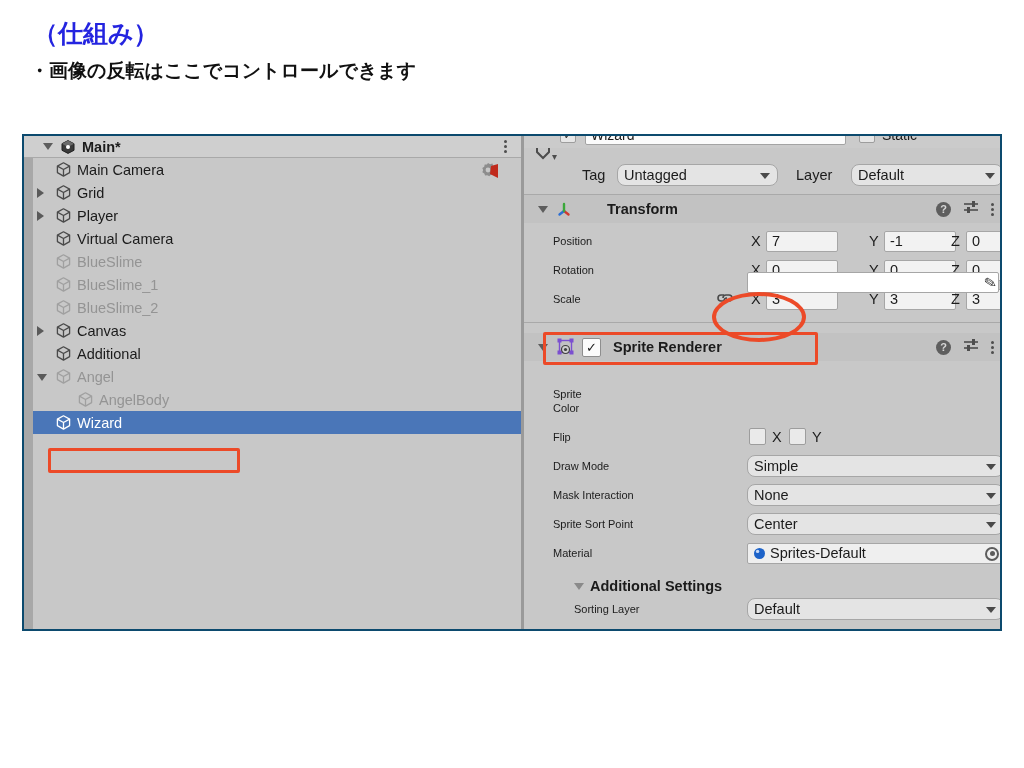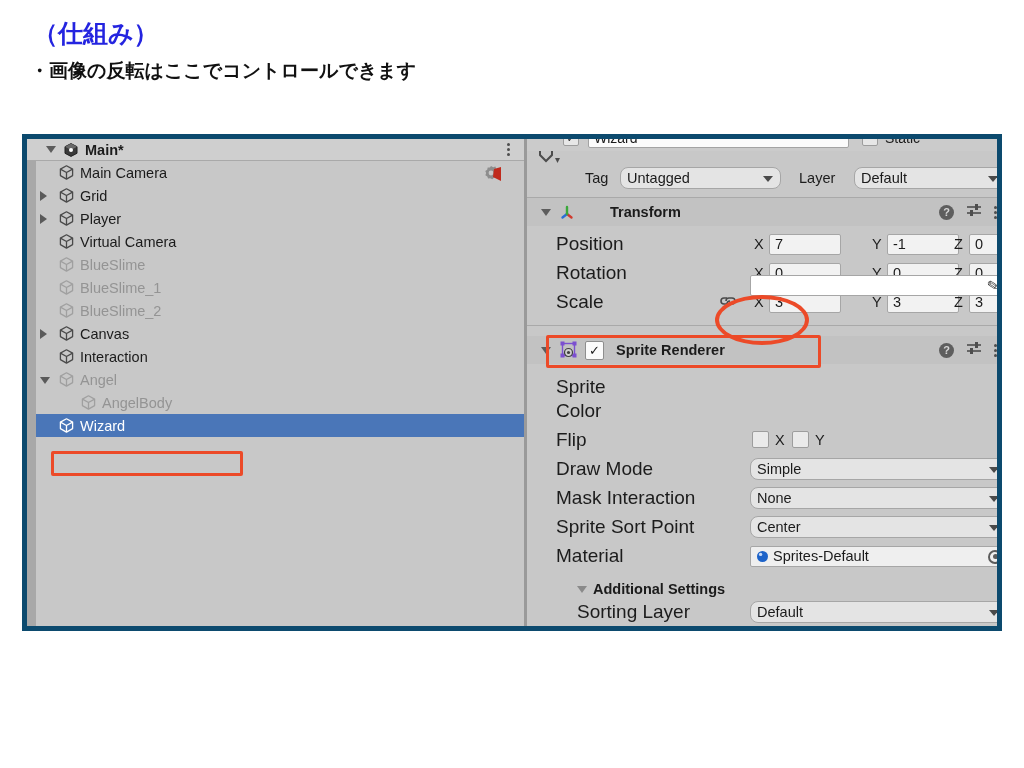--- a/index.html
+++ b/index.html
@@ -20,21 +20,21 @@
   #slide-bullet {
     position: absolute; left: 30px; top: 58px;
     font-size: 19px; font-weight: bold; color: #111111;
     white-space: nowrap;
   }
 
   
   #unity-shot {
     position: absolute; left: 22px; top: 134px;
     width: 980px; height: 497px;
-    border: 5px solid #0c4a6e;
+    border: 2px solid #0c4a6e;
     overflow: hidden;
     background: #0369a1;
   }
 
   
   #hierarchy {
     position: absolute; left: 0; top: 0;
     width: 497px; height: 495px;
     background: #c8c8c8;
   }
@@ -171,21 +171,21 @@
   }
   .icon-kebab { display: flex; flex-direction: column; gap: 2px; align-items: center; }
   .icon-kebab i { width: 3px; height: 3px; border-radius: 50%; background: #4e4e4e; display: block; }
 
   
   .prop-row {
     position: absolute; left: 0; width: 480px; height: 24px;
     display: flex; align-items: center;
   }
   .prop-label {
-    position: absolute; left: 29px; font-size: 19px; color: #1c1c1c; white-space: nowrap;
+    position: absolute; left: 29px; font-size: 11px; color: #1c1c1c; white-space: nowrap;
   }
   .axis-label { position: absolute; font-size: 14.5px; color: #1c1c1c; }
   .num-field {
     position: absolute; height: 21px; width: 72px;
     background: #f2f2f2; border: 1px solid #a6a6a6; border-radius: 2px;
     font-size: 14.5px; color: #1b1b1b; padding-left: 5px; line-height: 19px;
   }
 
   
   .obj-field {
@@ -355,21 +355,21 @@
           </span>
           <span class="h-label" style="position: absolute; left: 44px;">Canvas</span>
         </div>
         <div class="h-row">
           <span style="position: absolute; left: 22px; top: 3px; display: flex;">
             <svg class="cube" width="17" height="17" viewBox="0 0 17 17">
               <path d="M8.5 1.8 L14.6 5.1 L14.6 11.6 L8.5 15.1 L2.4 11.6 L2.4 5.1 Z" fill="none" stroke="#4a4a4a" stroke-width="1.3" stroke-linejoin="round"></path>
               <path d="M2.4 5.1 L8.5 8.5 L14.6 5.1 M8.5 8.5 L8.5 15.1" fill="none" stroke="#4a4a4a" stroke-width="1.3" stroke-linejoin="round"></path>
             </svg>
           </span>
-          <span class="h-label" style="position: absolute; left: 44px;">Interaction</span>
+          <span class="h-label" style="position: absolute; left: 44px;">Additional</span>
         </div>
         <div class="h-row dim">
           <div class="h-arrow open" style="left: 4px; top: 9px;"></div>
           <span style="position: absolute; left: 22px; top: 3px; display: flex;">
             <svg class="cube" width="17" height="17" viewBox="0 0 17 17">
               <path d="M8.5 1.8 L14.6 5.1 L14.6 11.6 L8.5 15.1 L2.4 11.6 L2.4 5.1 Z" fill="none" stroke="#a0a0a0" stroke-width="1.3" stroke-linejoin="round"></path>
               <path d="M2.4 5.1 L8.5 8.5 L14.6 5.1 M8.5 8.5 L8.5 15.1" fill="none" stroke="#a0a0a0" stroke-width="1.3" stroke-linejoin="round"></path>
             </svg>
           </span>
           <span class="h-label" style="position: absolute; left: 44px;">Angel</span>
@@ -519,21 +519,21 @@
           </svg>
         </span>
         <span class="icon-kebab">
             <i></i>
             <i></i>
             <i></i>
           </span>
       </div>
     </div>
 
-    <div class="prop-row" style="top:236px;">
+    <div class="prop-row" style="top:246px;">
       <span class="prop-label">Sprite</span>
     </div>
 
     <div class="prop-row" style="top:260px;">
       <span class="prop-label">Color</span>
     </div>
     <div id="color-swatch"></div>
     <div id="color-eyedropper">✎</div>
 
     <div class="prop-row" style="top:289px;">

